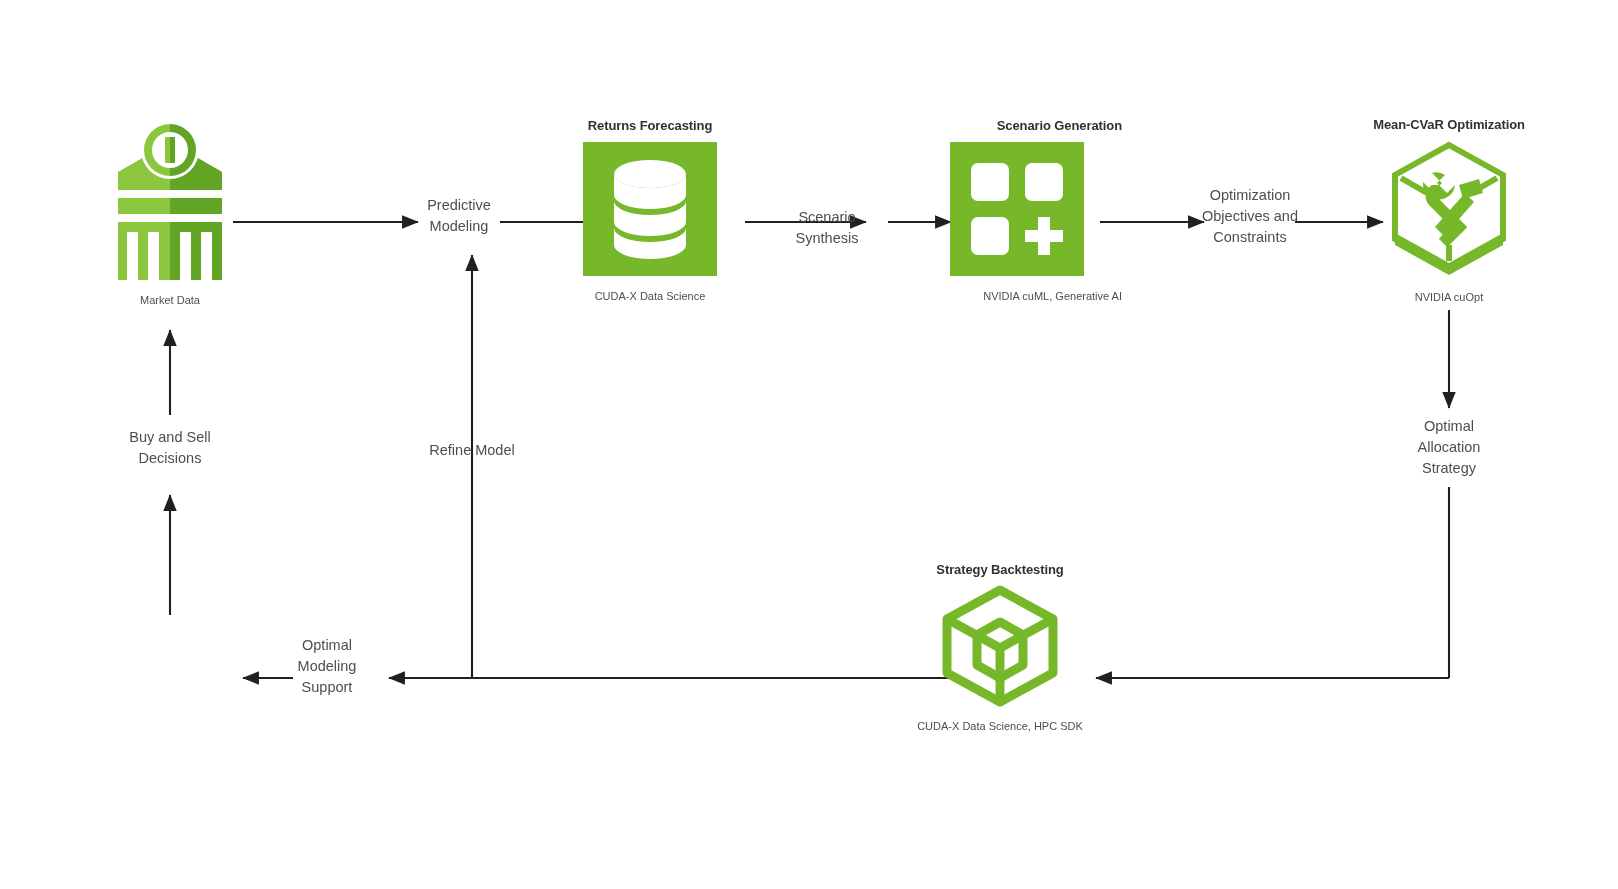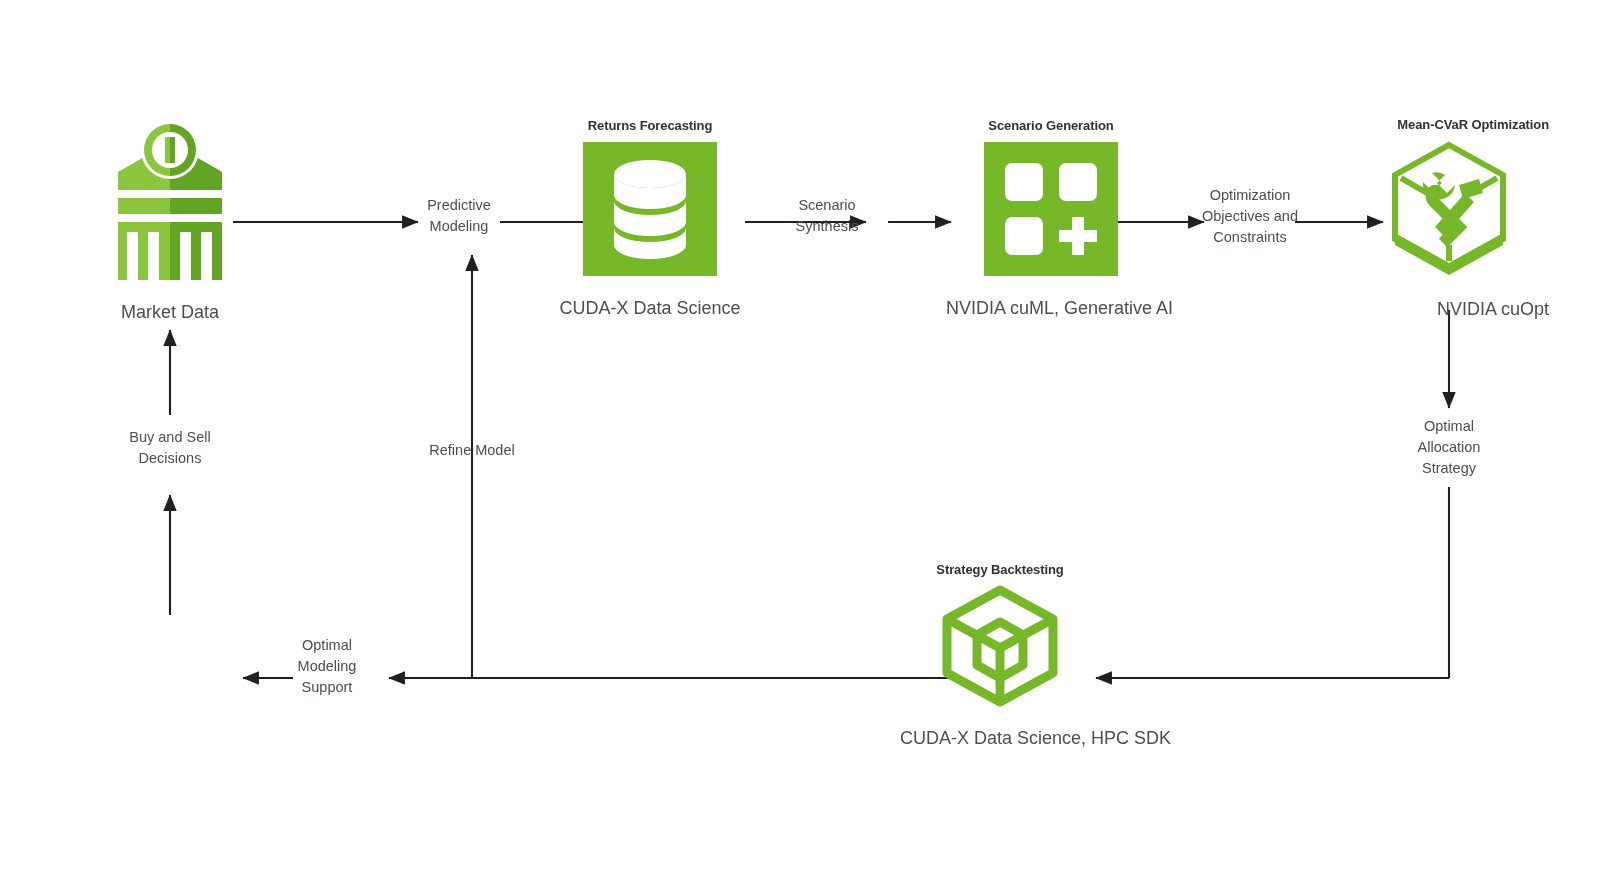--- a/index.html
+++ b/index.html
@@ -33,24 +33,24 @@
   }
   .node-title {
     font-size: 13px;
     font-weight: bold;
     color: #2f3234;
     letter-spacing: -0.1px;
     white-space: nowrap;
     margin-bottom: 9px;
   }
   .node-caption {
-    font-size: 18px;
+    font-size: 11px;
     color: #4a4f52;
     white-space: nowrap;
-    margin-top: 22px;
+    margin-top: 14px;
   }
   .edge-label {
     position: absolute;
     font-size: 14.5px;
     line-height: 21px;
     color: #4a4f52;
     text-align: center;
     white-space: nowrap;
   }
   .icon-box {
@@ -158,37 +158,37 @@
           <ellipse cx="42" cy="17" rx="36" ry="14"></ellipse>
           <path d="M6,17 L6,38 A36,14 0 0,0 78,38 L78,17 A36,14 0 0,1 6,17 Z"></path>
           <path d="M6,44 L6,65 A36,14 0 0,0 78,65 L78,44 A36,14 0 0,1 6,44 Z"></path>
           <path d="M6,71 L6,88 A36,14 0 0,0 78,88 L78,71 A36,14 0 0,1 6,71 Z"></path>
         </g>
       </svg>
     </div>
     <div class="node-caption">CUDA-X Data Science</div>
   </div>
 
-  <div class="node" style="left:946px; top:118px; width:210px;">
+  <div class="node" style="left:912px; top:118px; width:210px;text-align:right;">
     <div class="node-title">Scenario Generation</div>
     <div class="icon-box">
       <svg width="92" height="92" viewBox="0 0 92 92" aria-hidden="true">
         <g fill="#ffffff">
           <rect x="0" y="0" width="38" height="38" rx="7"></rect>
           <rect x="54" y="0" width="38" height="38" rx="7"></rect>
           <rect x="0" y="54" width="38" height="38" rx="7"></rect>
           <rect x="67" y="54" width="12" height="38"></rect>
           <rect x="54" y="67" width="38" height="12"></rect>
         </g>
       </svg>
     </div>
     <div class="node-caption">NVIDIA cuML, Generative AI</div>
   </div>
 
-  <div class="node" style="left:1349px; top:117px; width:200px;text-align:right;">
+  <div class="node" style="left:1349px; top:117px; width:200px;">
     <div class="node-title">Mean-CVaR Optimization</div>
     <div class="icon-plain" style="height:136px;">
       <svg width="124" height="136" viewBox="0 0 124 136" aria-hidden="true">
 
         <path d="M62,4 L116,34 L116,98 L62,128 L8,98 L8,34 Z" fill="none" stroke="#76b82a" stroke-width="6"></path>
 
         <path d="M8,92 L62,122 L62,134 L8,104 Z" fill="#76b82a"></path>
         <path d="M116,92 L116,104 L62,134 L62,122 Z" fill="#76b82a"></path>
 
         <path d="M14,37 L40,52" stroke="#76b82a" stroke-width="6" fill="none"></path>
@@ -224,21 +224,21 @@
     </div>
     <div class="node-caption">CUDA-X Data Science, HPC SDK</div>
   </div>
 
 
   <div class="edge-label" style="left:399px; top:195px; width:120px;">
     <div>Predictive</div>
     <div>Modeling</div>
   </div>
 
-  <div class="edge-label" style="left:757px; top:195px; width:140px;">
+  <div class="edge-label" style="left:757px; top:207px; width:140px;">
     <div>Scenario</div>
     <div>Synthesis</div>
   </div>
 
   <div class="edge-label" style="left:1150px; top:185px; width:200px;">
     <div>Optimization</div>
     <div>Objectives  and</div>
     <div>Constraints</div>
   </div>
 

